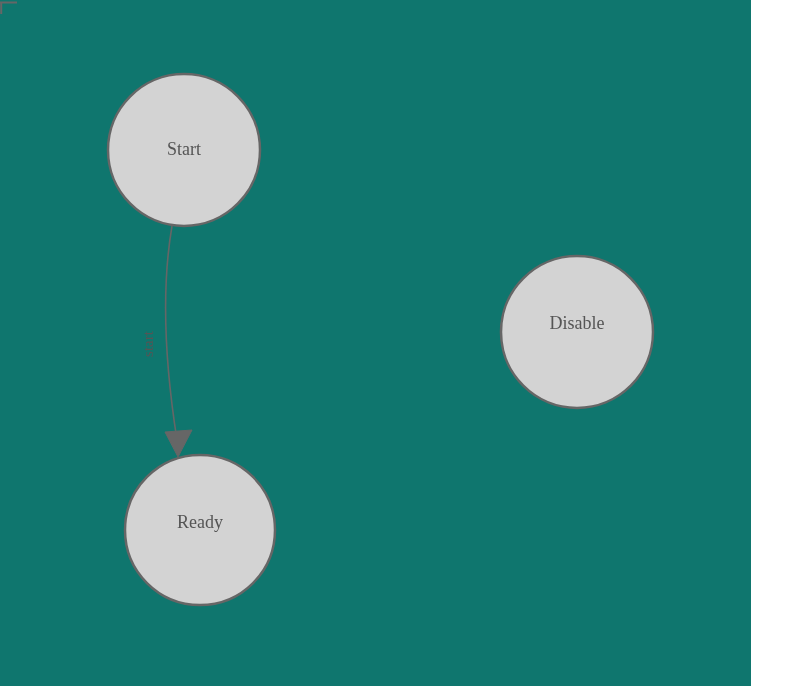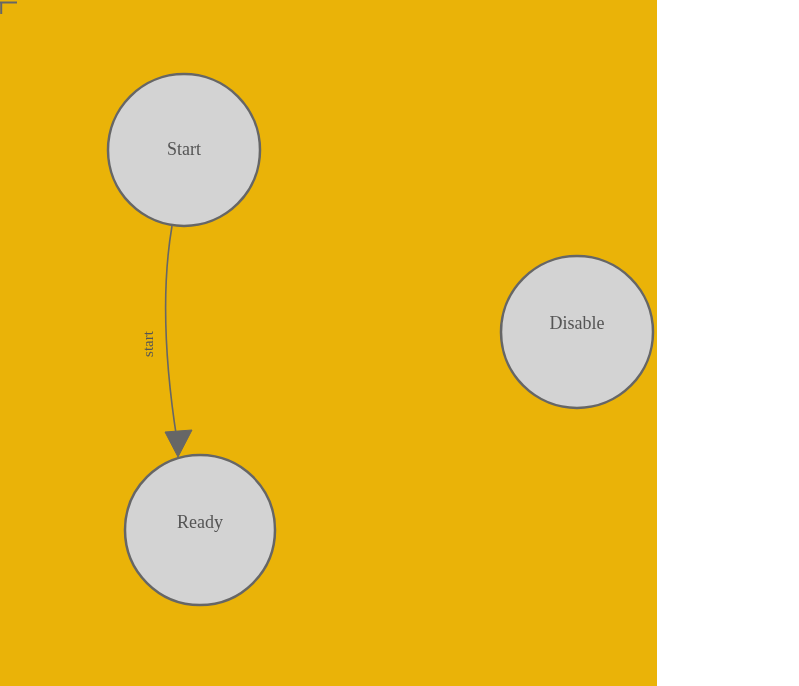--- a/index.html
+++ b/index.html
@@ -8,23 +8,23 @@
     background: #ffffff;
   }
   body {
     width: 799px;
     height: 686px;
     overflow: hidden;
     font-family: "Liberation Serif", "DejaVu Serif", serif;
   }
   #canvas {
     position: relative;
-    width: 657px;
+    width: 751px;
     height: 686px;
-    background: #eab308;
+    background: #0f766e;
   }
   #graph-svg {
     position: absolute;
     left: 0;
     top: 0;
     width: 799px;
     height: 686px;
     display: block;
   }
   .node-label {

